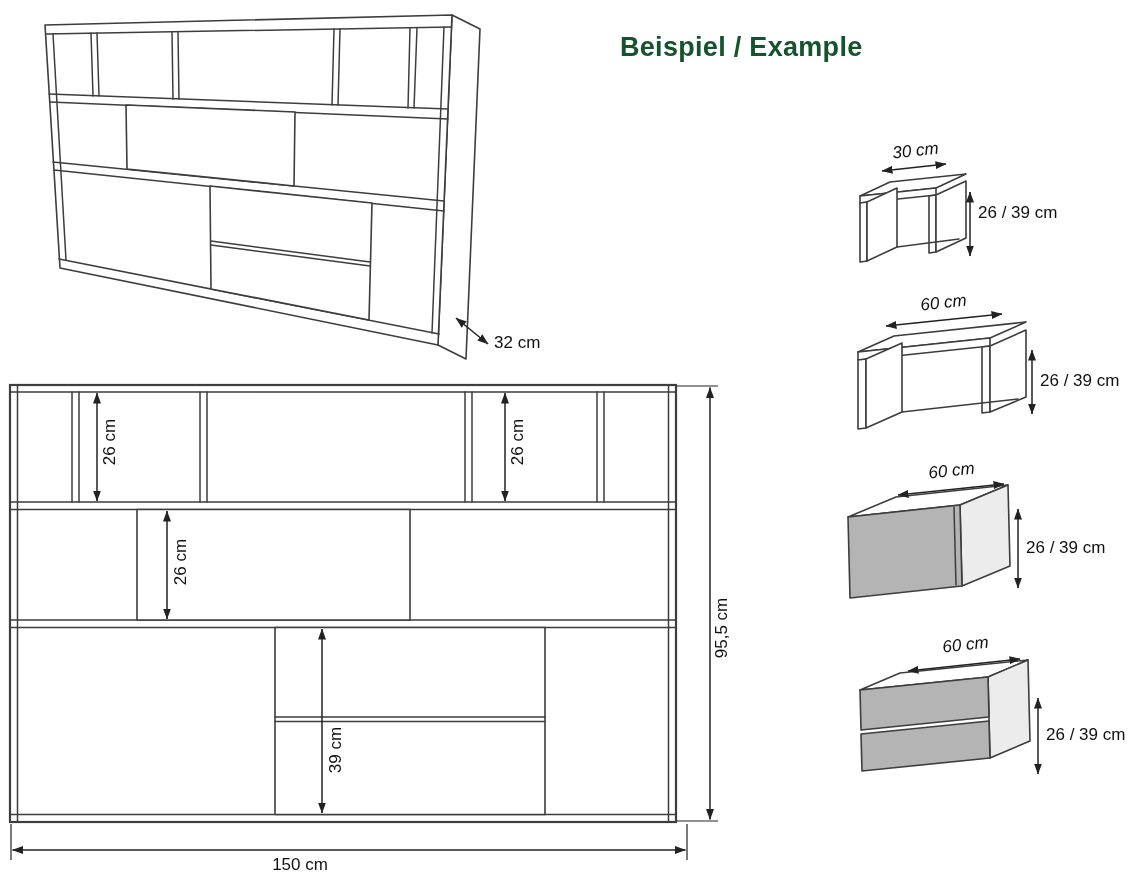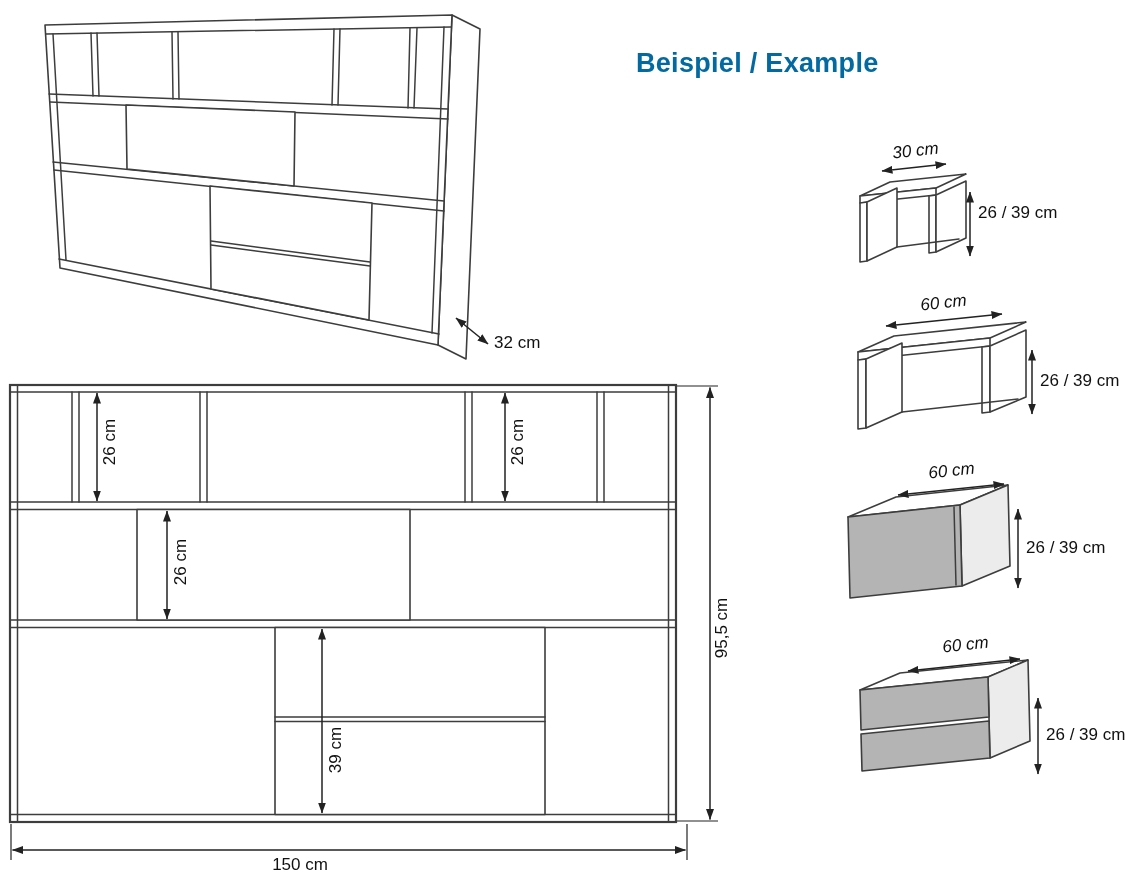--- a/index.html
+++ b/index.html
@@ -1,19 +1,19 @@
 <!DOCTYPE html>
 <html><head>
 <meta charset="utf-8">
 <style>
   html,body{margin:0;padding:0;background:#fff;}
   .page{position:relative;width:1133px;height:874px;background:#ffffff;overflow:hidden;
         font-family:"Liberation Sans",sans-serif;}
-  .title{position:absolute;left:620px;top:32px;margin:16px;font-size:27px;font-weight:bold;
-         color:#0369a1;letter-spacing:.3px;font-family:"Liberation Sans",sans-serif;}
+  .title{position:absolute;left:620px;top:32px;margin:0;font-size:27px;font-weight:bold;
+         color:#14532d;letter-spacing:.3px;font-family:"Liberation Sans",sans-serif;}
   svg{position:absolute;}
   #iso-svg{left:0;top:0;}
   #front-svg{left:0;top:380px;}
   #modules-svg{left:820px;top:110px;}
   .face{fill:#ffffff;stroke:#3d3d3d;stroke-width:1.6;stroke-linejoin:round;}
   .gray-face{fill:#b4b4b4;stroke:#3d3d3d;stroke-width:1.6;stroke-linejoin:round;}
   .side-face{fill:#ececec;stroke:#3d3d3d;stroke-width:1.6;stroke-linejoin:round;}
   .ln{stroke:#3d3d3d;stroke-width:1.5;fill:none;stroke-linecap:round;}
   .ln-heavy{stroke:#3d3d3d;stroke-width:2.2;fill:#fff;}
   .dim{stroke:#222;stroke-width:1.5;fill:none;}

